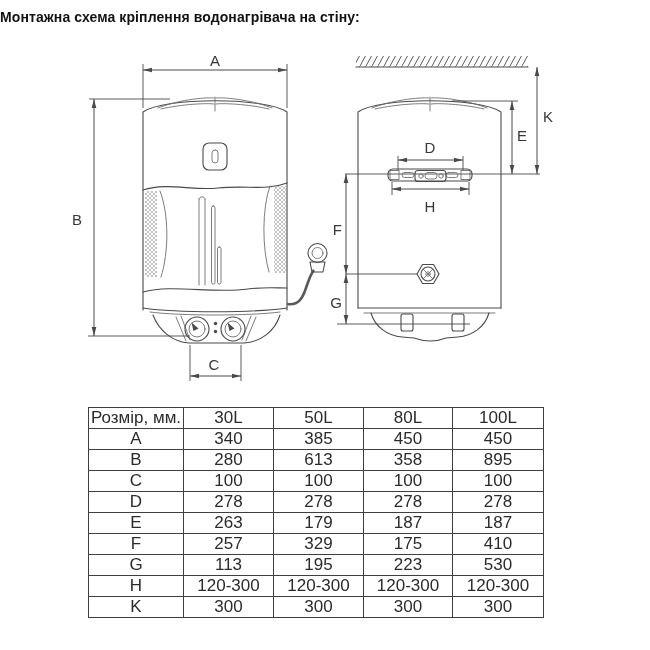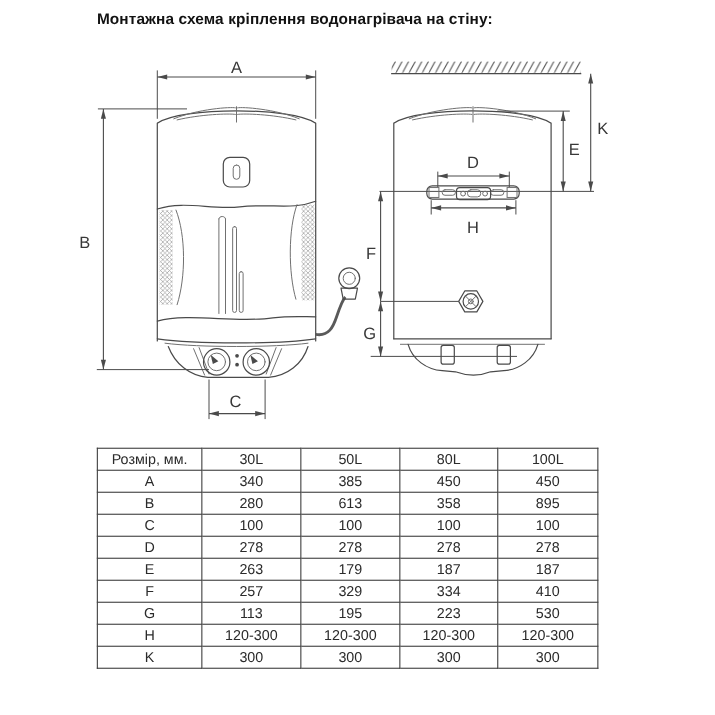--- a/index.html
+++ b/index.html
@@ -1,32 +1,32 @@
 <!DOCTYPE html>
 <html><head>
 <meta charset="utf-8">
 <style>
   html,body{margin:0;padding:0;}
   body{
     width:650px;height:650px;position:relative;background:#ffffff;
     font-family:"Liberation Sans", sans-serif;overflow:hidden;
   }
   .title{
-    position:absolute;top:9px;left:0;width:536px;text-align:center;
+    position:absolute;top:9px;left:0;width:536px;text-align:left;
     font-size:14px;font-weight:bold;color:#121212;letter-spacing:.1px;
   }
   svg.diagram{position:absolute;left:0;top:0;}
   .lbl{font:15px "Liberation Sans", sans-serif;fill:#383838;}
   .spec-table{
     position:absolute;left:88px;top:407px;border-collapse:collapse;
     table-layout:fixed;
   }
   .spec-table th,.spec-table td{
     border:1px solid #3f3f3f;height:19px;padding:0;text-align:center;
-    vertical-align:middle;font-size:13px;font-weight:normal;color:#2b2b2b;
+    vertical-align:middle;font-size:17px;font-weight:normal;color:#2b2b2b;
     font-family:"Liberation Sans", sans-serif;
   }
 </style>
 </head>
 <body>
 
 <div class="title">Монтажна схема кріплення водонагрівача на стіну:</div>
 
 <svg class="diagram" width="650" height="650" viewBox="0 0 650 650">
   <defs>
@@ -232,21 +232,21 @@
       <td>E</td>
       <td>263</td>
       <td>179</td>
       <td>187</td>
       <td>187</td>
     </tr>
     <tr>
       <td>F</td>
       <td>257</td>
       <td>329</td>
-      <td>334</td>
+      <td>175</td>
       <td>410</td>
     </tr>
     <tr>
       <td>G</td>
       <td>113</td>
       <td>195</td>
       <td>223</td>
       <td>530</td>
     </tr>
     <tr>

